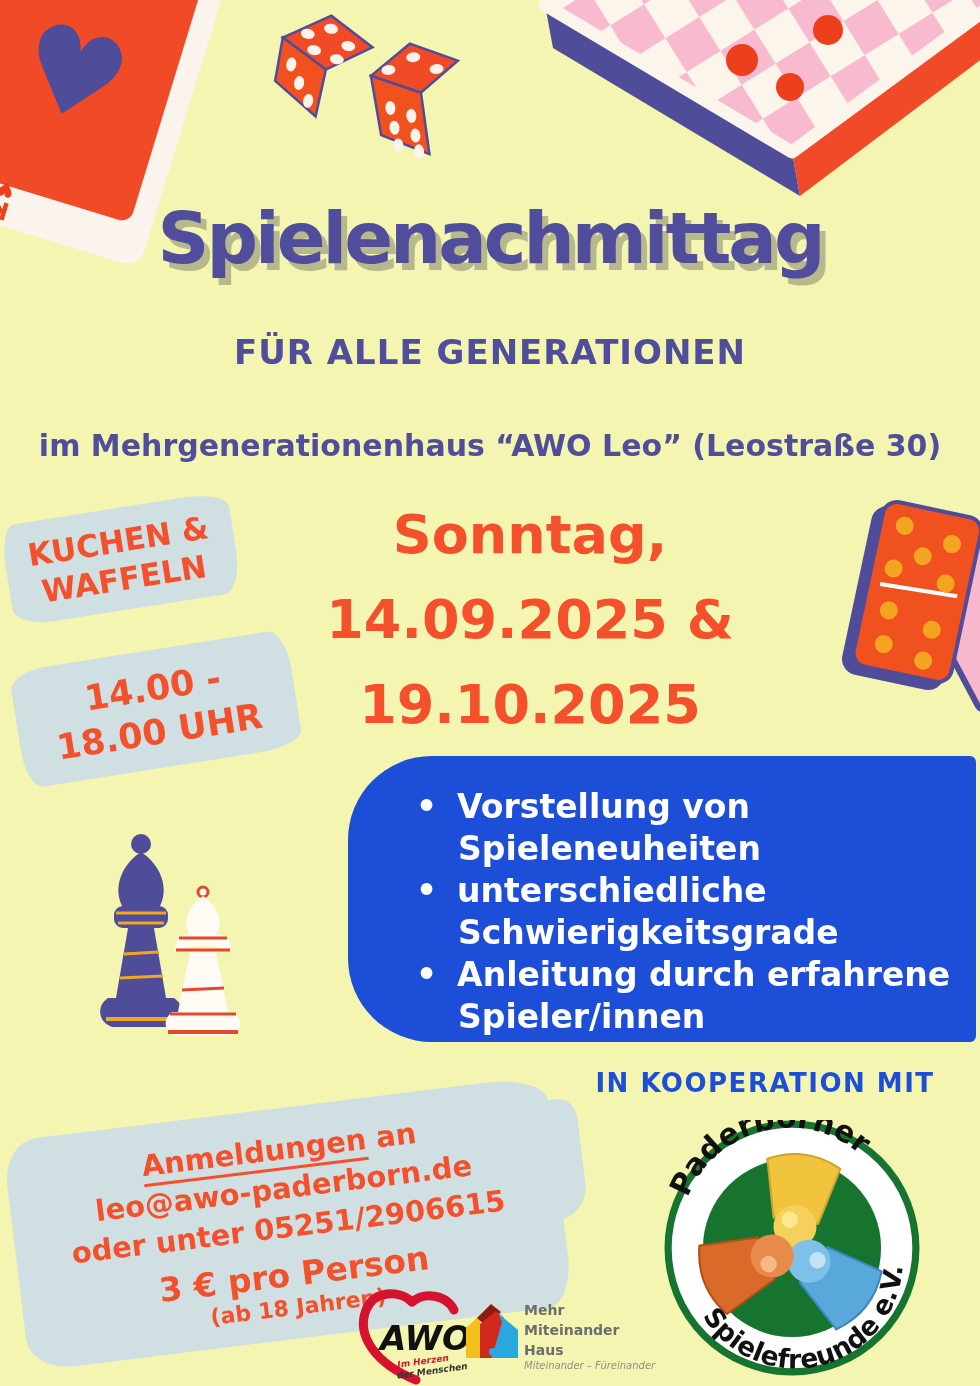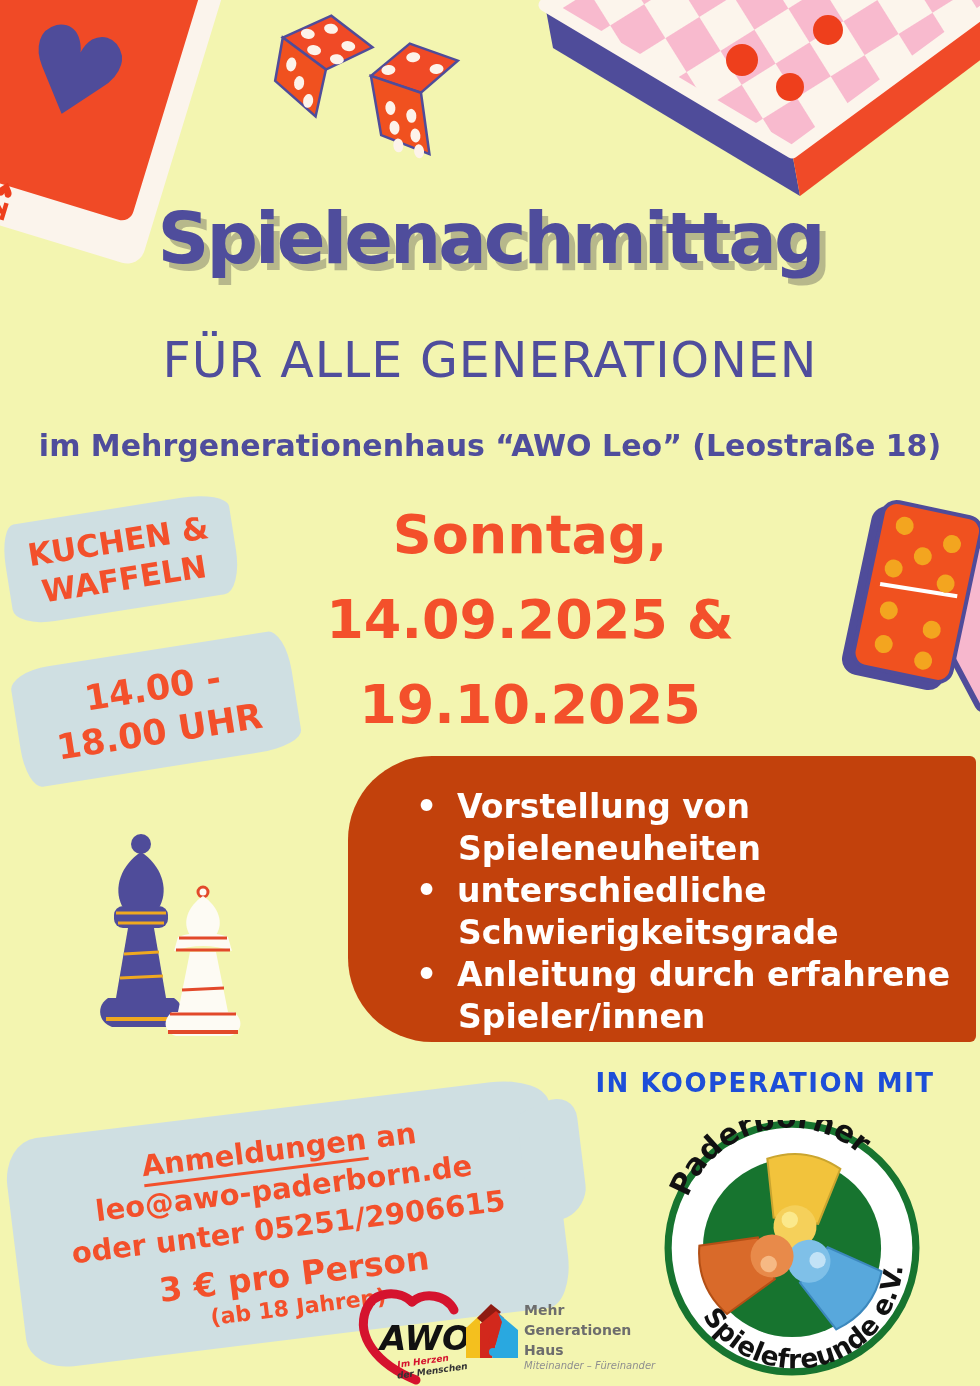--- a/index.html
+++ b/index.html
@@ -24,38 +24,38 @@
   .dice-svg{position:absolute;left:268px;top:0;}
   .board-svg{position:absolute;left:500px;top:0;}
   .domino-svg{position:absolute;left:842px;top:498px;}
   .pinkcard{position:absolute;left:938px;top:548px;width:86px;height:142px;background:#f7b7cd;
     border:6px solid #4f4c9a;border-radius:10px;transform:rotate(-28deg);}
   
   .title{position:absolute;top:196px;left:0;width:100%;text-align:center;white-space:nowrap;
     font-size:72px;font-weight:bold;letter-spacing:-3px;color:#4f4d9c;
     text-shadow:6px 7px 0 rgba(110,110,95,.45);}
   .subtitle{position:absolute;top:332px;left:0;width:100%;text-align:center;
-    font-size:49px;font-weight:normal;letter-spacing:1px;color:#4f4d9c;}
+    font-size:34px;font-weight:bold;letter-spacing:1px;color:#4f4d9c;}
   .venue{position:absolute;top:428px;left:0;width:100%;text-align:center;white-space:nowrap;
     font-size:30px;font-weight:bold;color:#4f4d9c;}
   
   .brush{background:#cfdfe2;color:#f3502b;font-weight:bold;text-align:center;
     transform:rotate(-9deg);}
   .badge-kuchen{position:absolute;left:6px;top:508px;width:218px;padding:14px 6px 12px;
     font-size:31px;line-height:38px;border-radius:14px 46px 18px 40px/40px 16px 42px 18px;}
   .badge-time{position:absolute;left:16px;top:650px;width:268px;padding:16px 6px 14px;
     font-size:35px;line-height:44px;border-radius:40px 18px 44px 16px/18px 42px 16px 40px;}
   
   .dates{position:absolute;top:492px;left:0;width:100%;text-align:center;
     color:#f3502b;font-weight:bold;font-size:54px;line-height:85px;margin-left:40px;}
   
   .chess-svg{position:absolute;left:46px;top:826px;}
   
   .highlight-box{position:absolute;left:348px;top:756px;right:4px;height:286px;
-    background:#c2410c;border-radius:84px 6px 6px 84px;box-sizing:border-box;
+    background:#1d4ed8;border-radius:84px 6px 6px 84px;box-sizing:border-box;
     padding:30px 16px 0 68px;}
   .highlight-box ul{margin:0;padding:0;list-style:none;}
   .highlight-box li{color:#ffffff;font-weight:bold;font-size:33px;line-height:42px;
     padding-left:42px;text-indent:-42px;}
   .highlight-box li::before{content:"•";margin-right:20px;}
   
   .koop{position:absolute;top:1068px;left:565px;width:400px;text-align:center;
     color:#1d4ed8;font-weight:bold;font-size:26px;letter-spacing:1.5px;}
   
   .reg-brush{position:absolute;left:14px;top:1108px;width:528px;padding:22px 10px 18px;
@@ -132,21 +132,21 @@
     <path d="M45,5 L292,152 L300,196 L53,48 Z" fill="#4f4c9a"></path>
     <path d="M292,152 L560,-45 L568,-6 L300,196 Z" fill="#f04a28"></path>
     <path d="M45,5 L205,-150 L560,-45 L292,152 Z" fill="url(#checker)" stroke="#fcf5ec" stroke-width="13" stroke-linejoin="round"></path>
     <circle cx="242" cy="60" r="16" fill="#ee3f1c"></circle>
     <circle cx="328" cy="30" r="15" fill="#ee3f1c"></circle>
     <circle cx="290" cy="87" r="14" fill="#ee3f1c"></circle>
   </svg>
 
   <div class="title">Spielenachmittag</div>
   <div class="subtitle">FÜR ALLE GENERATIONEN</div>
-  <div class="venue">im Mehrgenerationenhaus “AWO Leo” (Leostraße 18)</div>
+  <div class="venue">im Mehrgenerationenhaus “AWO Leo” (Leostraße 30)</div>
 
   <div class="brush badge-kuchen">
     <div>KUCHEN &amp;</div>
     <div>WAFFELN</div>
   </div>
   <div class="brush badge-time">
     <div>14.00 -</div>
     <div>18.00 UHR</div>
   </div>
 
@@ -235,21 +235,21 @@
     <path d="M4,28 L18,15 L18,58 L4,58 Z" fill="#f4c01e"></path>
     <circle cx="19" cy="33" r="4.5" fill="#f4c01e"></circle>
     <path d="M15,18 L29,4 L39,12 L25,27 Z" fill="#8e1b12"></path>
     <path d="M18,24 L34,11 L42,18 L30,58 L18,58 Z" fill="#d2281c"></path>
     <circle cx="31" cy="40" r="4.5" fill="#d2281c"></circle>
     <path d="M36,13 L56,30 L56,58 L30,58 L40,22 Z" fill="#29a8e0"></path>
     <circle cx="31" cy="52" r="4" fill="#29a8e0"></circle>
   </svg>
   <div class="mgh-text">
     <div class="l">Mehr</div>
-    <div class="l">Generationen</div>
+    <div class="l">Miteinander</div>
     <div class="l">Haus</div>
     <div class="tag">Miteinander – Füreinander</div>
   </div>
 
   <svg class="sf-logo" width="256" height="256" viewBox="0 0 250 250" xmlns="http://www.w3.org/2000/svg">
     <defs>
       <path id="arc-top" d="M 20,112 A 105,105 0 0 1 230,112"></path>
       <path id="arc-bottom" d="M 20,138 A 105,105 0 0 0 230,138"></path>
     </defs>
     <circle cx="125" cy="125" r="121" fill="#ffffff" stroke="#17742f" stroke-width="7"></circle>

